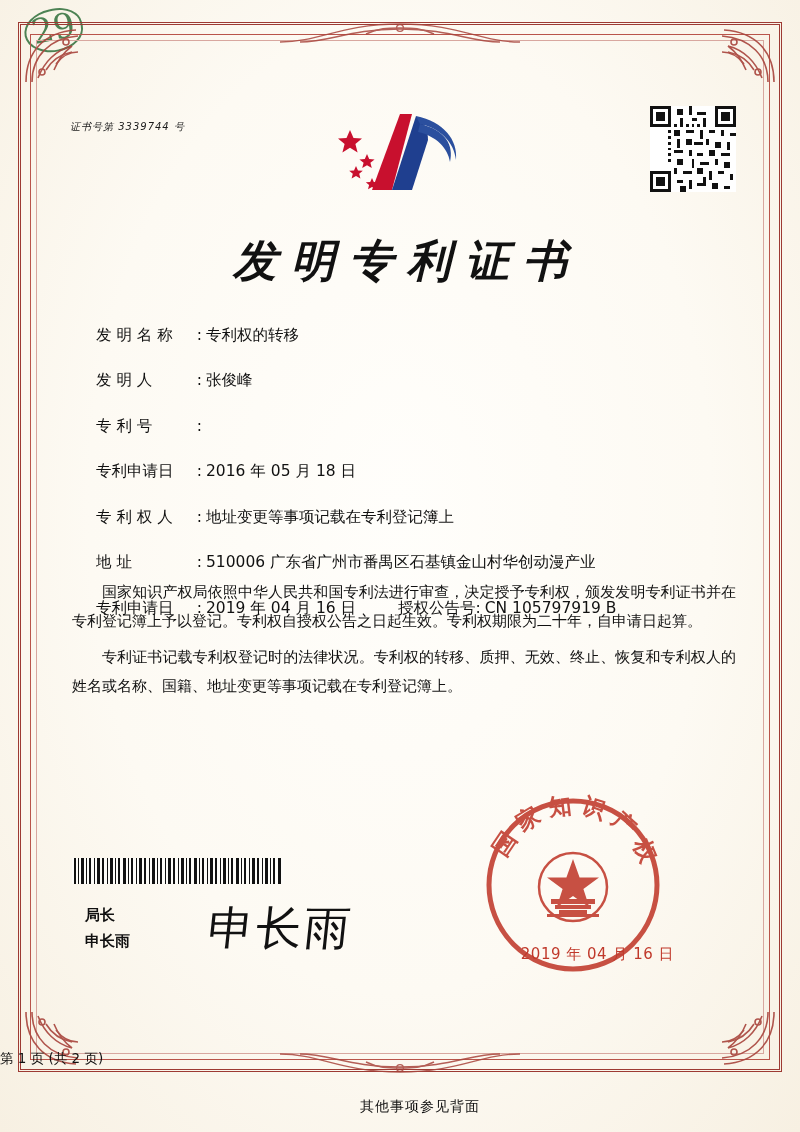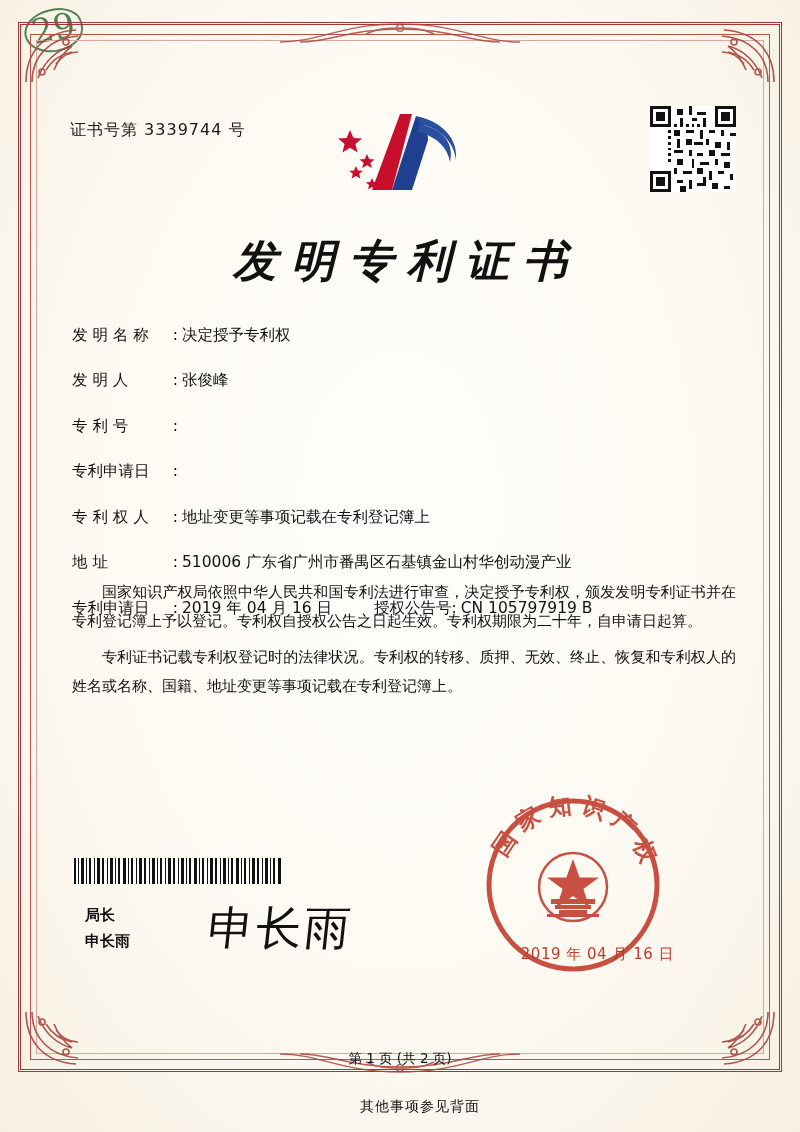--- a/index.html
+++ b/index.html
@@ -99,24 +99,25 @@
     left: 60px;
     top: 80px;
     right: 60px;
     bottom: 100px;
   }
 
   .cert-no {
     position: absolute;
     left: 10px;
     top: 40px;
-    font-size: 16px;
+    font-size: 10px;
     color: #1a1a1a;
     letter-spacing: 1px;
     font-family: "DejaVu Sans", sans-serif;
+    font-style: italic;
   }
 
   
   .logo {
     position: absolute;
     left: 50%;
     top: 24px;
     transform: translateX(-50%);
     width: 160px;
     height: 100px;
@@ -154,20 +155,21 @@
     right: 0;
     top: 244px;
     font-size: 15.5px;
     color: #111;
   }
   .frow {
     display: flex;
     align-items: flex-start;
     margin-bottom: 23px;
     line-height: 1.45;
+    margin-left: 24px;
   }
   .flabel {
     width: 110px;
     flex: 0 0 110px;
     letter-spacing: 0px;
     white-space: nowrap;
   }
   .flabel.spread {
     display: flex;
     justify-content: space-between;
@@ -237,21 +239,21 @@
     bottom: 68px;
     font-size: 15px;
     color: #c0392b;
     letter-spacing: .5px;
   }
 
   .page-no {
     position: absolute;
     left: 0; right: 0;
     bottom: 64px;
-    text-align: center;
+    text-align: left;
     font-size: 13.5px;
     color: #111;
   }
   .footer-note {
     position: absolute;
     left: 0; right: 0;
     bottom: 16px;
     text-align: center;
     font-size: 14px;
     color: #111;
@@ -452,21 +454,21 @@
 
     <div class="title">发明专利证书</div>
 
     <div class="fields">
 
       <div class="frow">
         <div class="flabel spread">
             <span>发 明 名 称</span>
             <span class="fcolon">:</span>
           </div>
-        <div class="fvalue">决定授予专利权</div>
+        <div class="fvalue">专利权的转移</div>
       </div>
 
       <div class="frow">
         <div class="flabel spread">
             <span>发 明 人</span>
             <span class="fcolon">:</span>
           </div>
         <div class="fvalue">张俊峰</div>
       </div>
 
@@ -475,20 +477,21 @@
             <span>专 利 号</span>
             <span class="fcolon">:</span>
           </div>
       </div>
 
       <div class="frow">
         <div class="flabel spread">
             <span>专利申请日</span>
             <span class="fcolon">:</span>
           </div>
+        <div class="fvalue">2016 年 05 月 18 日</div>
       </div>
 
       <div class="frow">
         <div class="flabel spread">
             <span>专 利 权 人</span>
             <span class="fcolon">:</span>
           </div>
         <div class="fvalue">地址变更等事项记载在专利登记簿上</div>
       </div>
 

